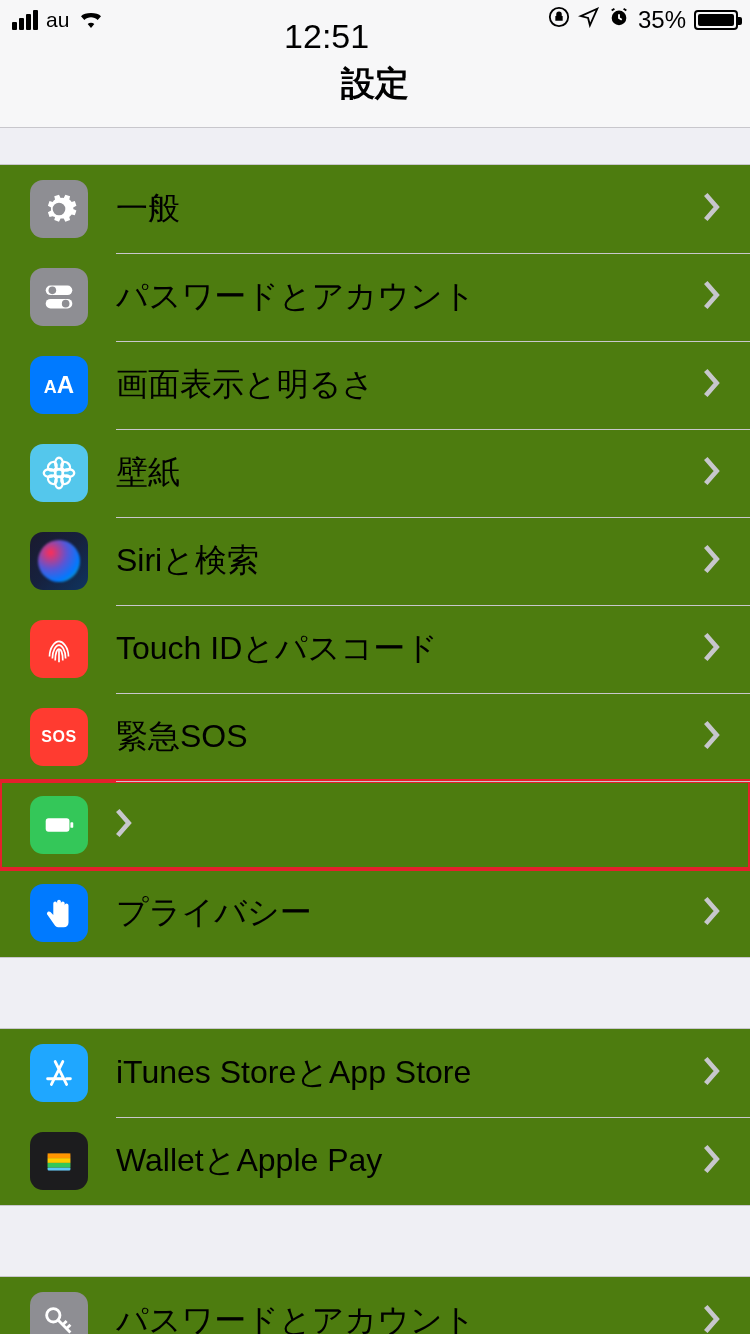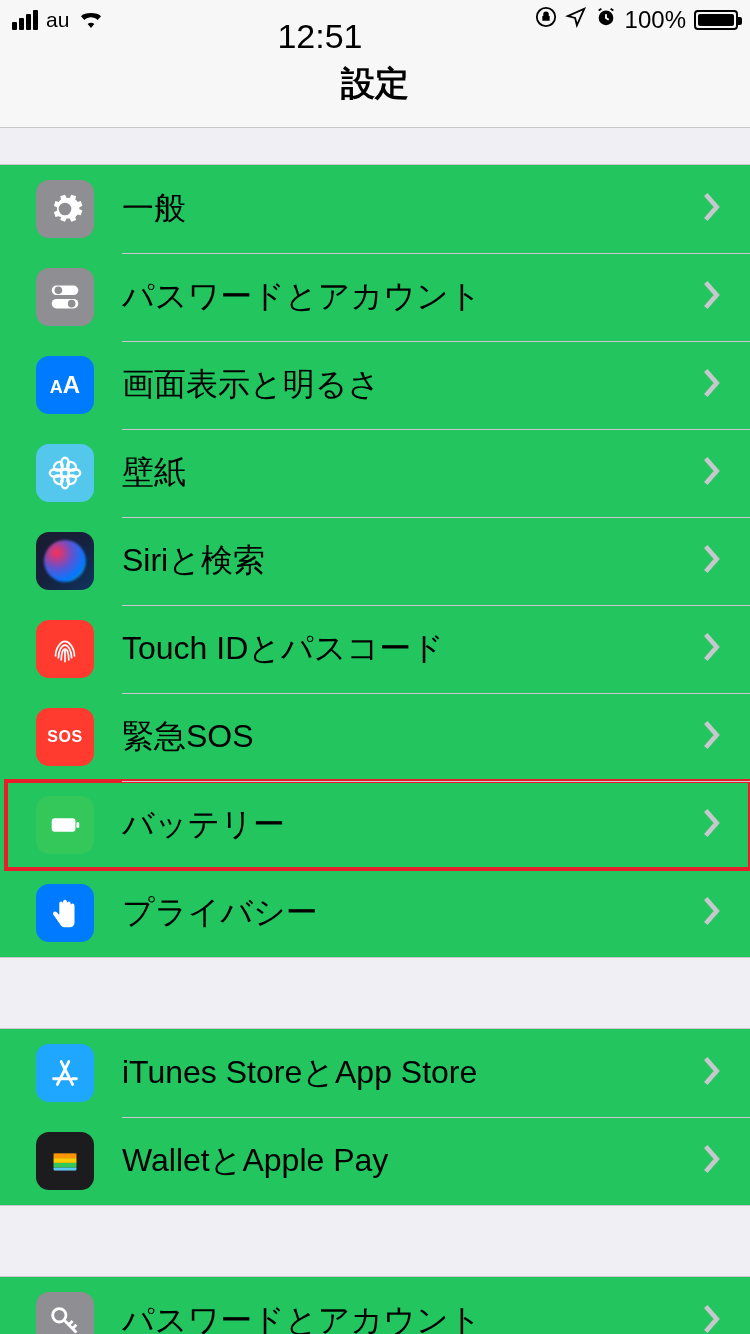--- a/index.html
+++ b/index.html
@@ -39,21 +39,21 @@
     background: #f7f7f8;
     border-bottom: 1px solid #c8c7cc;
     display: flex;
     align-items: center;
     justify-content: center;
     font-size: 34px;
     font-weight: 700;
     text-align: center;
   }
   .section-gap { height: 36px; background: #efeff4; }
-  .group { background:#22c55e; border-top:1px solid #c8c7cc; border-bottom:1px solid #c8c7cc;padding-left:6px; }
+  .group { background:#4d7c0f; border-top:1px solid #c8c7cc; border-bottom:1px solid #c8c7cc; }
   .row {
     display:flex;
     align-items:center;
     height: 88px;
     padding: 0 30px 0 30px;
     position:relative;
   }
   .row + .row::before {
     content:"";
     position:absolute;
@@ -133,21 +133,21 @@
           <path fill="none" stroke="#000" stroke-width="2" d="M3 11l18-8-8 18-2-8-8-2z"></path>
         </svg>
     </span>
     <span>
       <svg width="22" height="22" viewBox="0 0 24 24">
           <circle cx="12" cy="13" r="8" fill="#000"></circle>
           <path stroke="#fff" stroke-width="2" d="M12 9v4l3 2"></path>
           <path stroke="#000" stroke-width="2" d="M4 5l3-2M20 5l-3-2"></path>
         </svg>
     </span>
-    <span>100%</span>
+    <span>35%</span>
     <span class="battery-ico">
       <span class="shell">
           <span class="fill"></span>
         </span>
     </span>
   </div>
 </div>
 
 <div class="nav-title">設定</div>
 
@@ -252,21 +252,20 @@
         </svg></span>
   </div>
 
   <div class="row highlighted">
     <div class="icon-box ic-battery">
       <svg viewBox="0 0 40 40">
           <rect x="6" y="13" width="25" height="14" rx="3" fill="#fff"></rect>
           <rect x="32" y="17" width="3" height="6" rx="1" fill="#fff"></rect>
         </svg>
     </div>
-    <div class="row-label">バッテリー</div>
     <span class="chevron"><svg viewBox="0 0 10 18">
           <path fill="none" stroke="currentColor" stroke-width="3" d="M1 1l7 8-7 8"></path>
         </svg></span>
   </div>
 
   <div class="row">
     <div class="icon-box ic-privacy">
       <svg viewBox="0 0 40 40">
           <path fill="#fff" d="M14 10v12l-3-3c-2-2-5 1-3 3l7 10c1 2 3 3 6 3h4c3 0 5-2 5-5V12c0-1-1-2-2-2s-2 1-2 2v8-10c0-1-1-2-2-2s-2 1-2 2v10-12c0-1-1-2-2-2s-2 1-2 2v12-10c0-1-1-2-2-2s-2 1-2 2z"></path>
         </svg>

